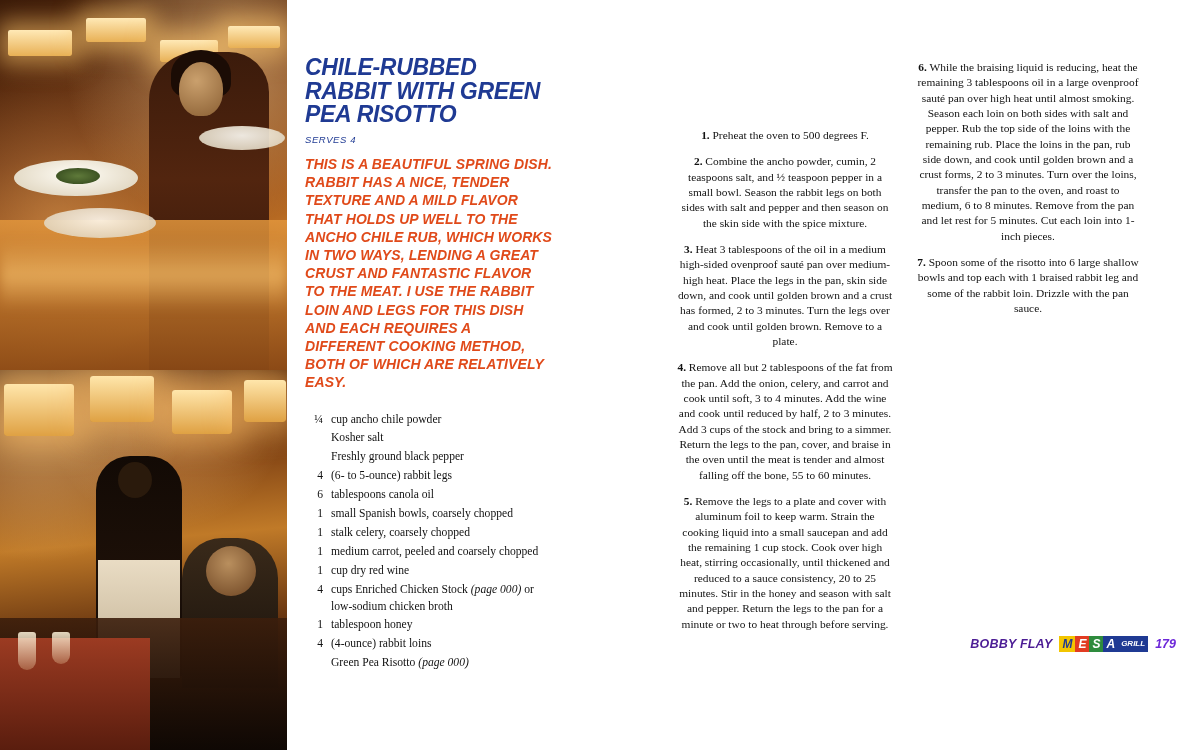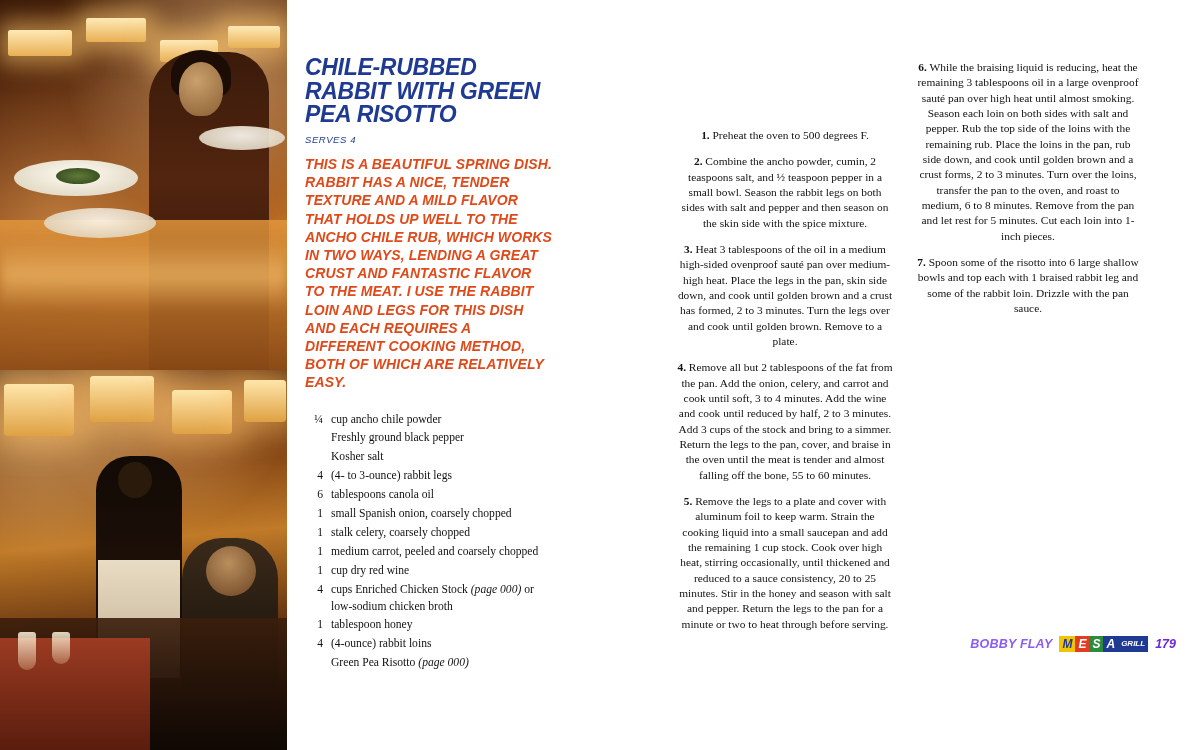--- a/index.html
+++ b/index.html
@@ -181,21 +181,21 @@
   .step b { font-weight:bold; }
 
   
   .footer {
     position:absolute; right:24px; bottom:16px;
     display:flex; align-items:center; gap:7px;
   }
   .footer-author {
     font-family:"Liberation Sans", sans-serif;
     font-weight:bold; font-style:italic; font-size:12.5px;
-    color:#8b5cf6; letter-spacing:.2px;
+    color:#4c1d95; letter-spacing:.2px;
   }
   .logo-blocks { display:flex; align-items:center; height:16px; }
   .logo-blocks span {
     font-family:"Liberation Sans", sans-serif;
     font-weight:bold; font-style:italic; font-size:12px;
     color:#ffffff; padding:1px 3px; line-height:14px;
   }
   .lb-y { background:#f2c500; color:#1f3a93 !important; }
   .lb-r { background:#e23c22; }
   .lb-g { background:#2e8b3d; }
@@ -253,37 +253,37 @@
     <h1 class="recipe-title">CHILE-RUBBED RABBIT WITH GREEN PEA RISOTTO</h1>
     <div class="serves">SERVES 4</div>
     <p class="headnote">THIS IS A BEAUTIFUL SPRING DISH. RABBIT HAS A NICE, TENDER TEXTURE AND A MILD FLAVOR THAT HOLDS UP WELL TO THE ANCHO CHILE RUB, WHICH WORKS IN TWO WAYS, LENDING A GREAT CRUST AND FANTASTIC FLAVOR TO THE MEAT. I USE THE RABBIT LOIN AND LEGS FOR THIS DISH AND EACH REQUIRES A DIFFERENT COOKING METHOD, BOTH OF WHICH ARE RELATIVELY EASY.</p>
     <ul class="ingredients">
         <li class="ing">
           <span class="amt">¼</span>
           <span class="txt">cup ancho chile powder</span>
         </li>
         <li class="ing">
           <span class="amt"></span>
+          <span class="txt">Kosher salt</span>
+        </li>
+        <li class="ing">
+          <span class="amt"></span>
           <span class="txt">Freshly ground black pepper</span>
         </li>
         <li class="ing">
-          <span class="amt"></span>
-          <span class="txt">Kosher salt</span>
-        </li>
-        <li class="ing">
           <span class="amt">4</span>
-          <span class="txt">(4- to 3-ounce) rabbit legs</span>
+          <span class="txt">(6- to 5-ounce) rabbit legs</span>
         </li>
         <li class="ing">
           <span class="amt">6</span>
           <span class="txt">tablespoons canola oil</span>
         </li>
         <li class="ing">
           <span class="amt">1</span>
-          <span class="txt">small Spanish onion, coarsely chopped</span>
+          <span class="txt">small Spanish bowls, coarsely chopped</span>
         </li>
         <li class="ing">
           <span class="amt">1</span>
           <span class="txt">stalk celery, coarsely chopped</span>
         </li>
         <li class="ing">
           <span class="amt">1</span>
           <span class="txt">medium carrot, peeled and coarsely chopped</span>
         </li>
         <li class="ing">

